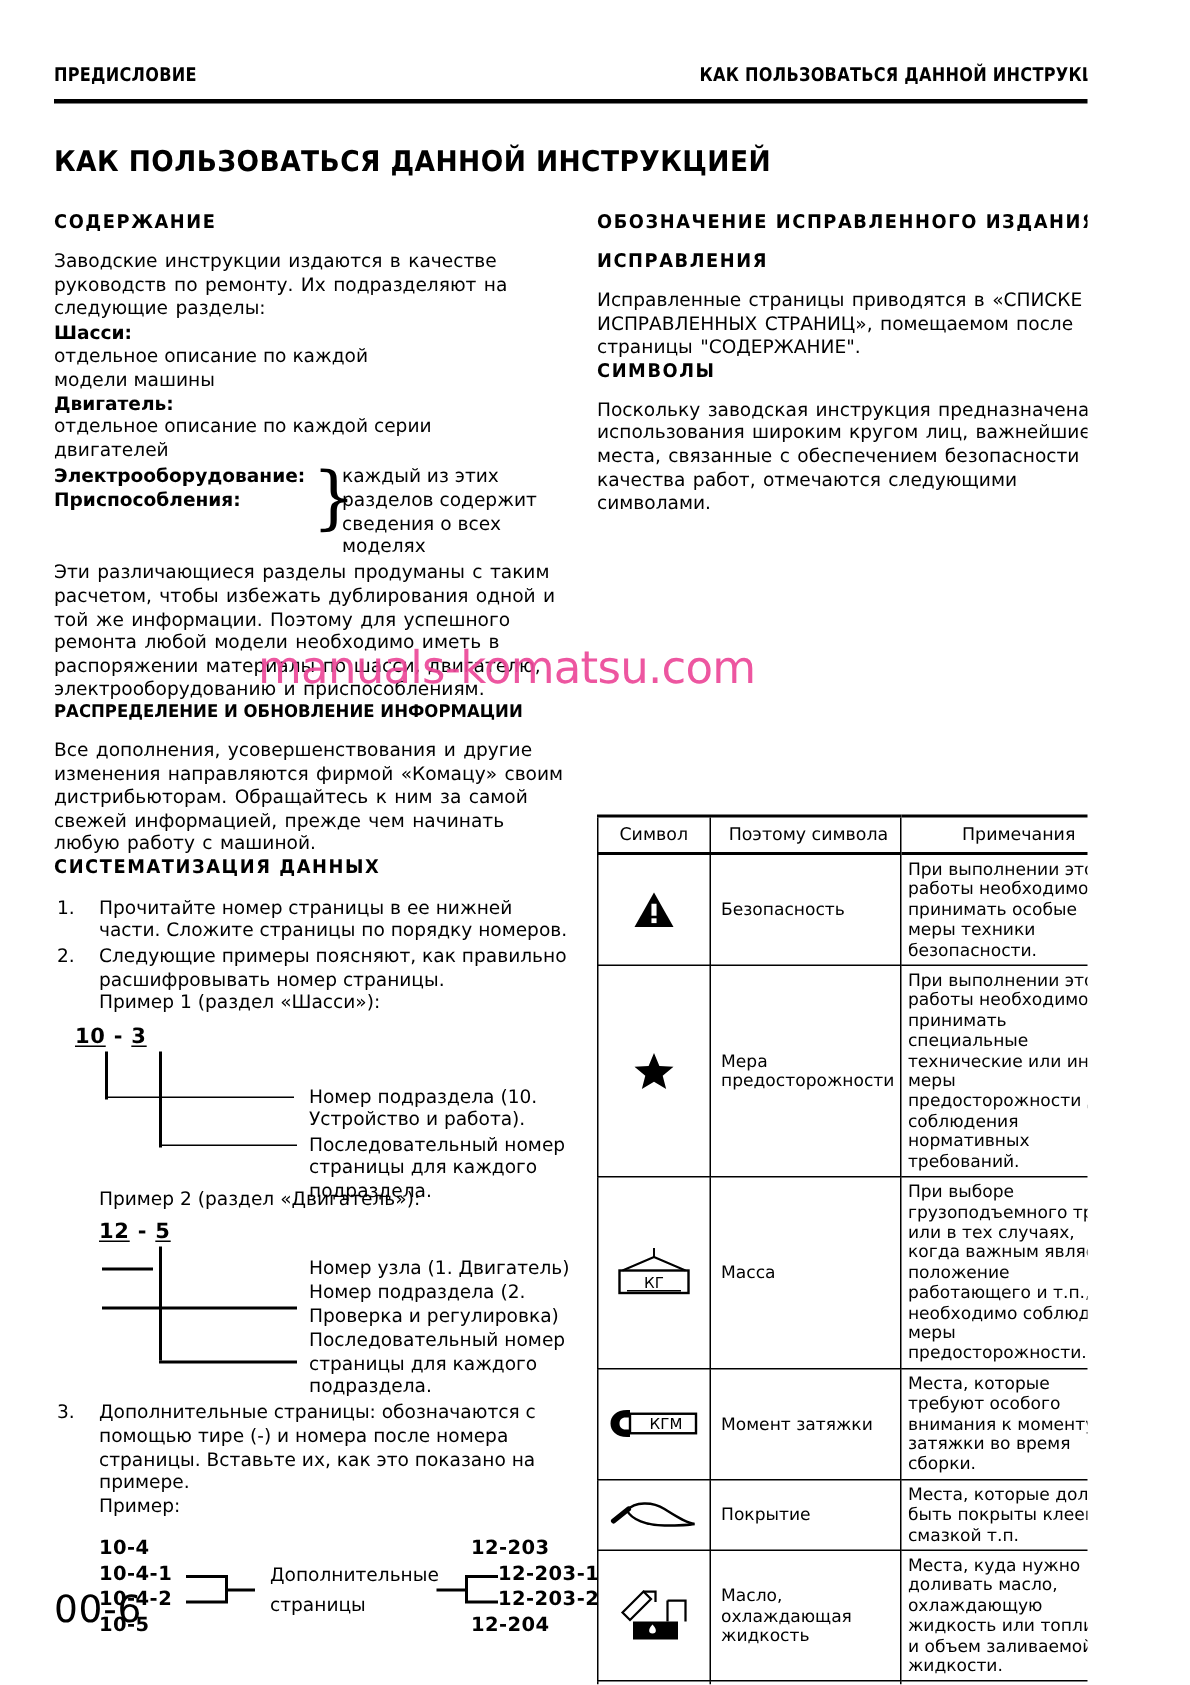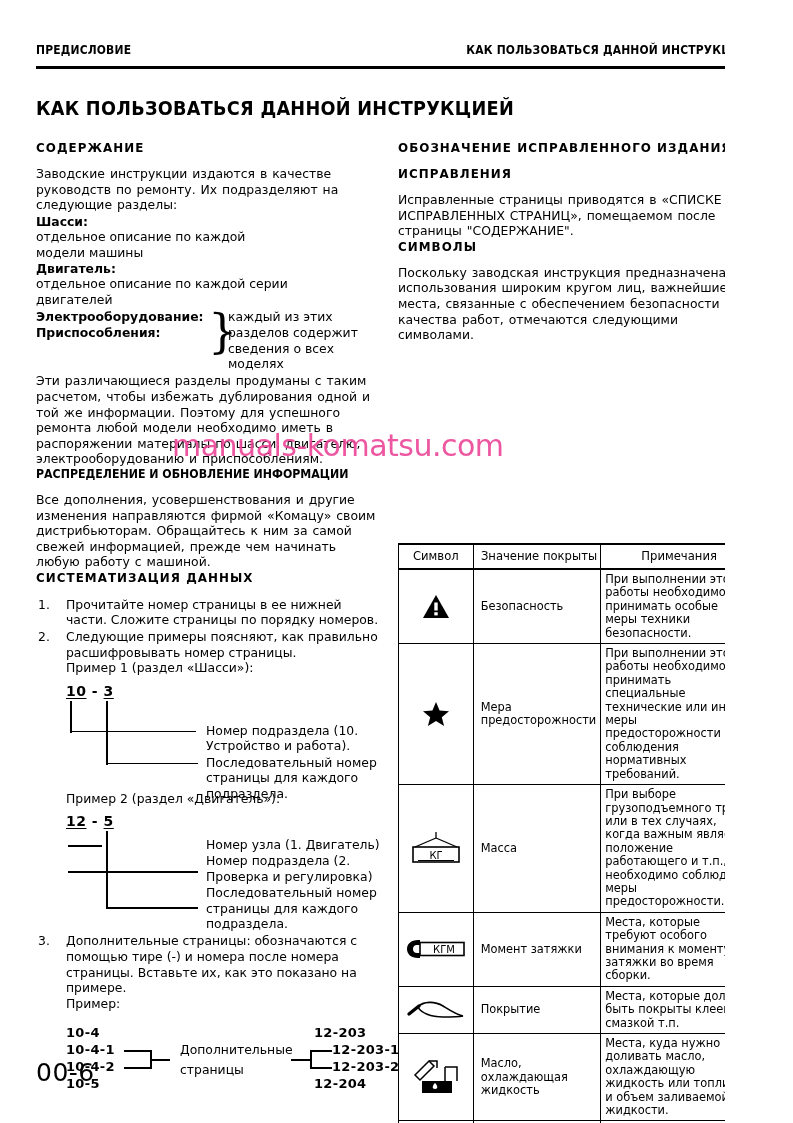--- a/index.html
+++ b/index.html
@@ -320,21 +320,21 @@
         <span class="num">1.</span>
         <span>Прочитайте номер страницы в ее нижней части. Сложите страницы по порядку номеров.</span>
       </li>
       <li>
         <span class="num">2.</span>
         <span>Следующие примеры поясняют, как правильно расшифровывать номер страницы.</span>
         <div class="sub-note">Пример 1 (раздел «Шасси»):</div>
       </li>
     </ol>
 
-    <div class="ex-code" style="margin-left:30px">
+    <div class="ex-code" style="margin-left:14px">
       <u>10</u>
       <span>-</span>
       <u>3</u>
     </div>
     <div class="diag" style="height:86px">
       <div class="vline" style="left:4px;  top:2px;  height:32px;"></div>
       <div class="hline" style="left:4px;  top:32px; width:126px;"></div>
       <div class="vline" style="left:40px; top:2px;  height:64px;"></div>
       <div class="hline" style="left:40px; top:64px; width:92px;"></div>
       <div class="lbl" style="top:24px;">Номер подраздела (10. Устройство и работа).</div>
@@ -400,21 +400,21 @@
     <h2 class="sec sp-top-lg">СИМВОЛЫ</h2>
     <p class="body">Поскольку заводская инструкция предназначена для использования широким кругом лиц, важнейшие ее места, связанные с обеспечением безопасности и качества работ, отмечаются следующими символами.</p>
   </div>
 
   <div class="watermark">manuals-komatsu.com</div>
 
   <table class="symtable">
     <thead>
       <tr>
         <th class="c-sym topline">Символ</th>
-        <th class="c-mean topline" style="text-align:center">Значение покрыты</th>
+        <th class="c-mean topline" style="text-align:center">Поэтому символа</th>
         <th class="c-note topline" style="text-align:center">Примечания</th>
       </tr>
     </thead>
     <tbody>
       <tr>
         <td class="c-sym">
           <span>
             <svg class="glyph" width="28" height="25" viewBox="0 0 28 25" aria-hidden="true">
               <path d="M14 1 L27 24 L1 24 Z" fill="#000"></path>
               <rect x="12.3" y="8.5" width="3.4" height="8" fill="#fff"></rect>

